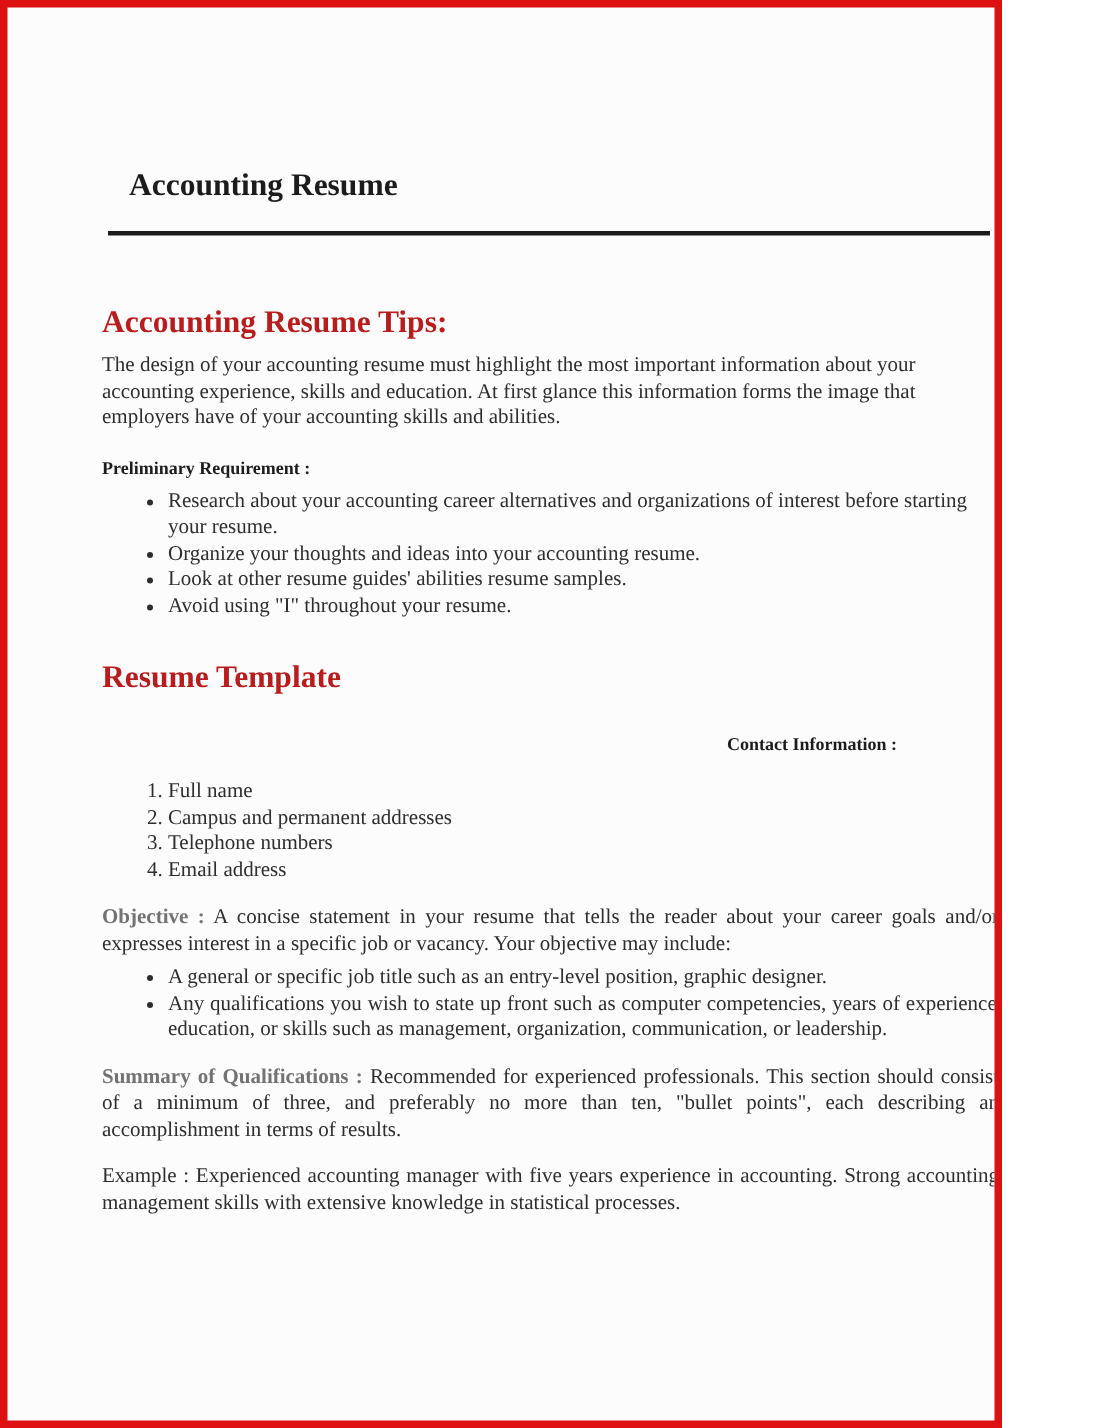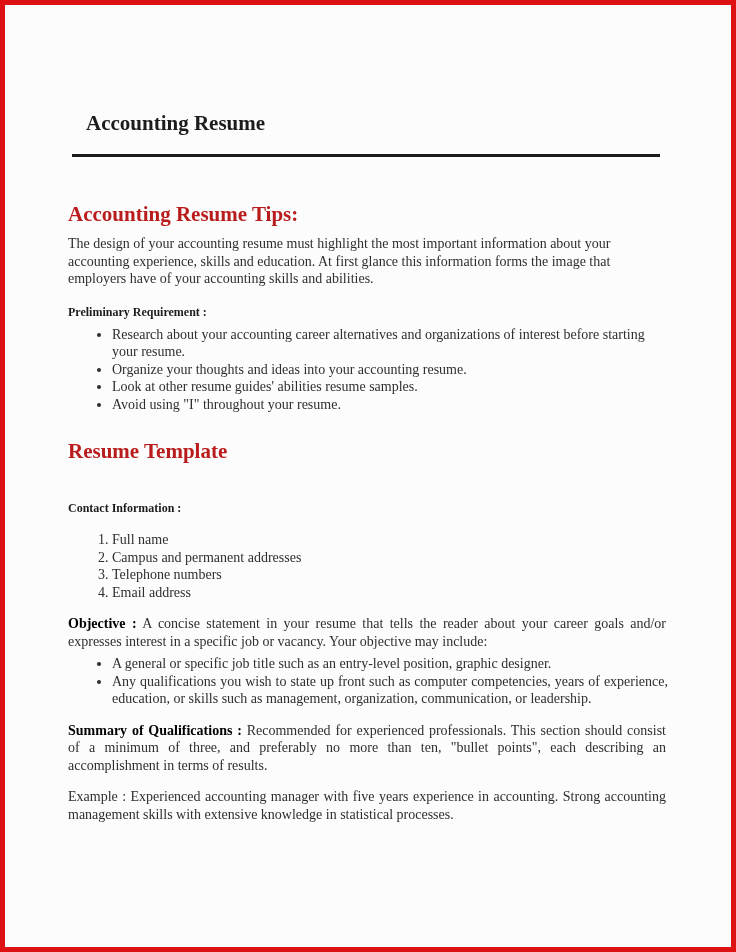--- a/index.html
+++ b/index.html
@@ -1,18 +1,18 @@
 <!DOCTYPE html>
 <html><head>
 <meta charset="utf-8">
 <style>
   html, body { margin: 0; padding: 0; background: #ffffff; }
   .page {
     box-sizing: border-box;
-    width: 736px;
+    width: 668px;
     height: 952px;
     border: 5px solid #dd1111;
     background: #fcfcfc;
     padding: 0 65px 0 63px;
     overflow: hidden;
     font-family: "Liberation Serif", "DejaVu Serif", serif;
     color: #2e2e2e;
   }
   h1.doc-title {
     font-size: 21px;
@@ -35,42 +35,42 @@
     margin: 45px 0 0 0;
   }
   h2.section-heading.template { margin-top: 26px; }
   h3.sub-heading {
     font-size: 12px;
     line-height: 17px;
     font-weight: bold;
     color: #1c1c1c;
     margin: 16px 0 0 0;
   }
-  h3.sub-heading.contact { margin-top: 36px; }
+  h3.sub-heading.contact { margin-top: 24px; text-align: right; }
   p.body {
     font-size: 14px;
     line-height: 17.5px;
     margin: 8px 0 0 0;
     width: 598px;
   }
   p.body.spaced { margin-top: 14px; }
   p.body.just { text-align: justify; }
   ul.doc-list, ol.doc-list {
     margin: 14px 0 0 0;
     padding: 0 0 0 44px;
     width: 556px;
   }
   ul.doc-list { margin-top: 5px; }
   ul.doc-list.obj { }
   li.doc-list-item {
     font-size: 14px;
     line-height: 17.5px;
   }
   ul.just li.doc-list-item { text-align: justify; }
-  p.body b { color: #000000; }
+  p.body b { color: #737373; }
 </style>
 </head>
 <body>
 
 <div class="page">
 
   <h1 class="doc-title">Accounting Resume</h1>
   <div class="rule"></div>
 
   <h2 class="section-heading">Accounting Resume Tips:</h2>

